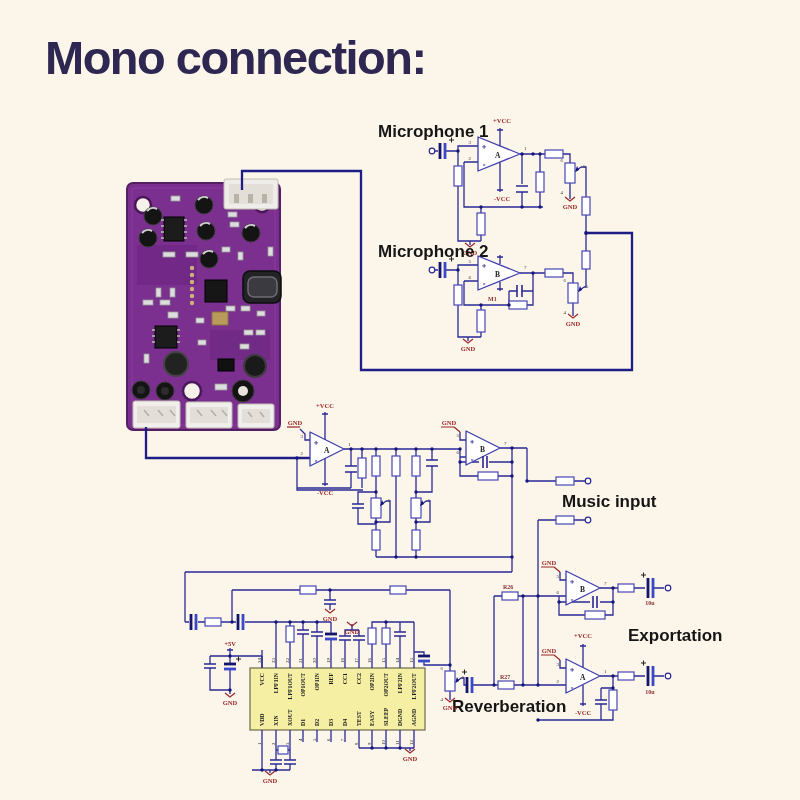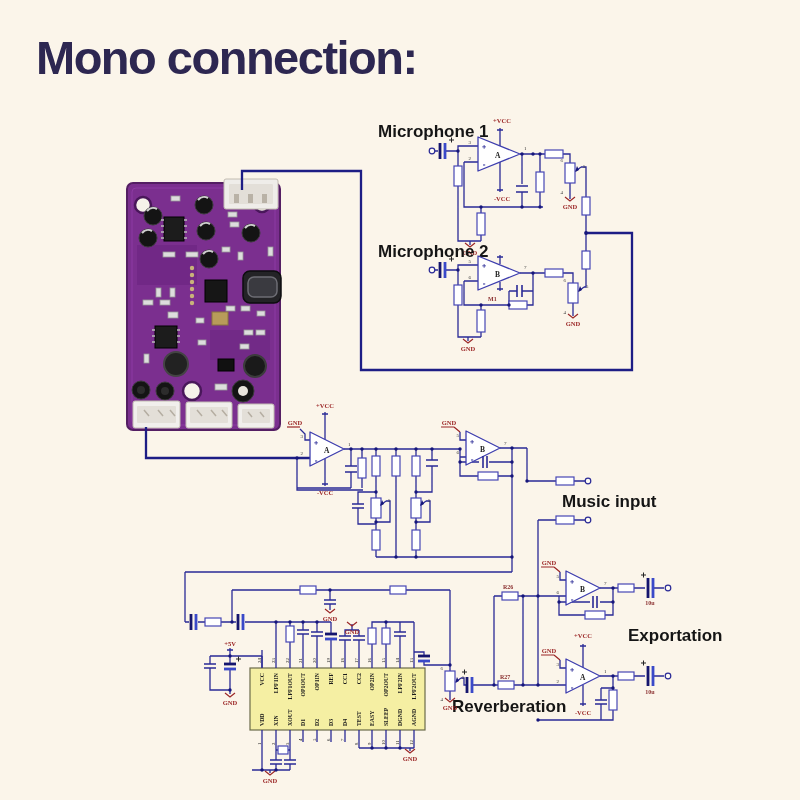--- a/index.html
+++ b/index.html
@@ -1,18 +1,18 @@
 <!DOCTYPE html>
 <html><head>
 <meta charset="utf-8">
 <style>
   html,body{margin:0;padding:0}
   body{width:800px;height:800px;background:#fbf5ea;font-family:"Liberation Sans",sans-serif}
   .canvas{position:relative;width:800px;height:800px;background:#fbf5ea;overflow:hidden}
-  .page-title{position:absolute;left:36px;top:30px;margin:0;font-size:47px;font-weight:700;
+  .page-title{position:absolute;left:45px;top:30px;margin:0;font-size:47px;font-weight:700;
     letter-spacing:-1.5px;color:#2d2751;font-family:"Liberation Sans",sans-serif}
   svg{position:absolute;left:0;top:0}
   .w{stroke:#2a2a96;stroke-width:1.3;fill:none}
   .w2{stroke:#1d1d85;stroke-width:2.3;fill:none}
   .cmp{fill:#ffffff;stroke:#4646b4;stroke-width:1.2}
   .tri{fill:#ffffff;stroke:#3d3dae;stroke-width:1.3;stroke-linejoin:round}
   .dot{fill:#16167a}
   .capl{stroke:#2a2a96;stroke-width:1.6;fill:none}
   .pd{stroke:#15156e;stroke-width:2.8;fill:none}
   .pb{stroke:#3a49c9;stroke-width:2.8;fill:none}

